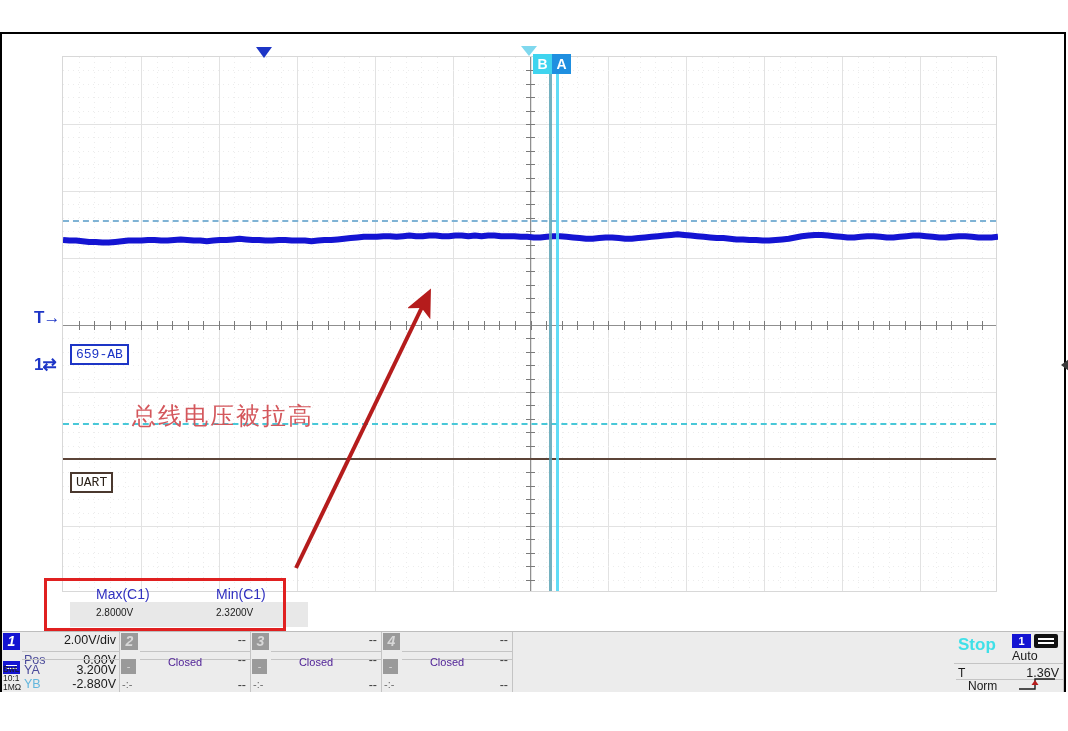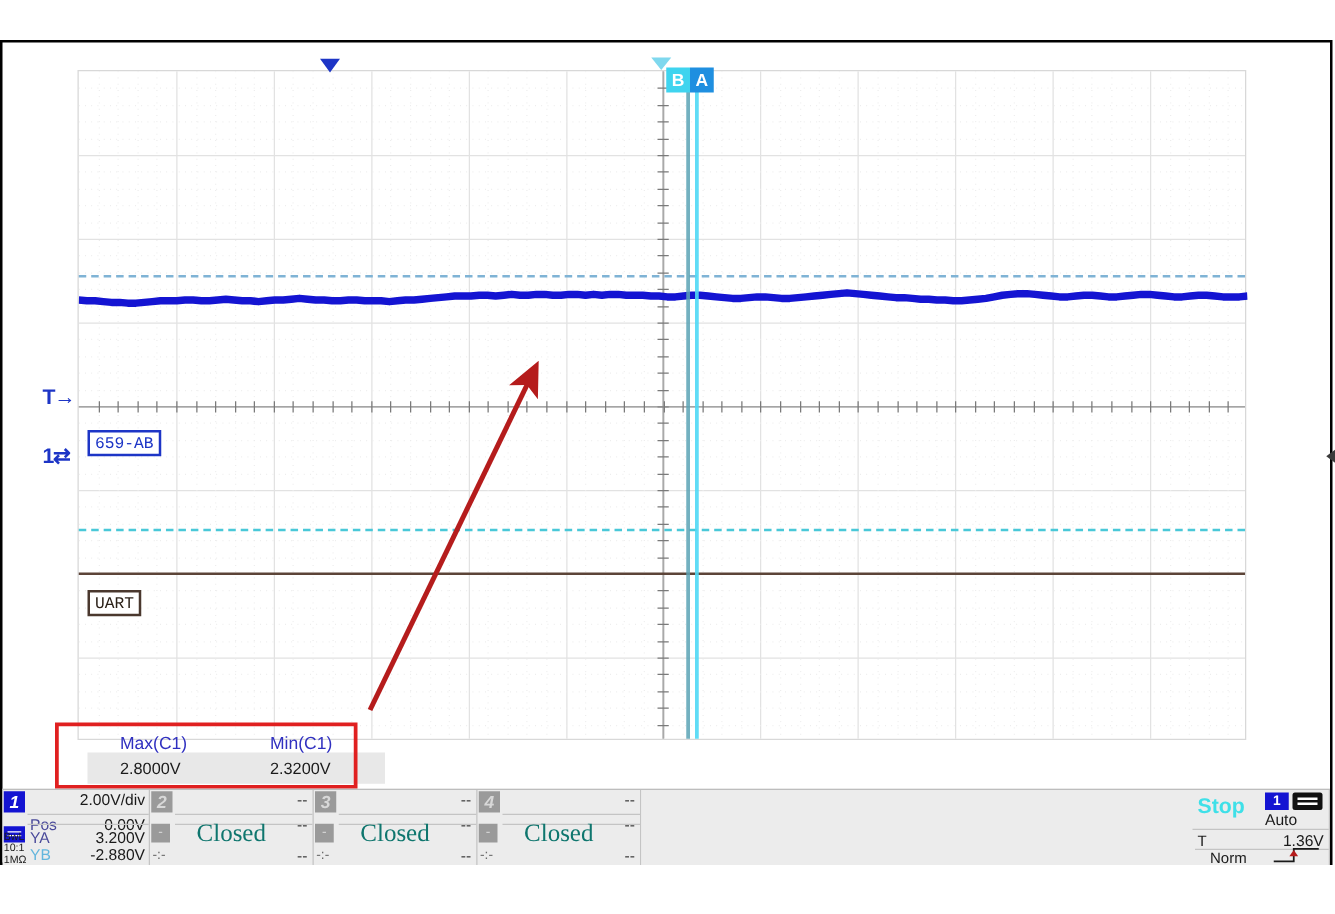--- a/index.html
+++ b/index.html
@@ -67,21 +67,21 @@
   
   #cnlabel{position:absolute;left:120px;top:358px;color:#d4575c;font-size:24px;
            font-family:"DejaVu Sans",sans-serif;letter-spacing:2px;white-space:nowrap;}
   #arrowsvg{position:absolute;left:270px;top:245px;width:160px;height:295px;}
 
   
   #measbox{position:absolute;left:32px;top:536px;width:242px;height:53px;
            border:3px solid #e02020;box-sizing:border-box;background:transparent;}
   #measinner{position:absolute;left:58px;top:540px;width:238px;height:45px;background:transparent;}
   .meas-hdr{position:absolute;top:4px;color:#3030c0;font-size:14px;font-family:"Liberation Sans",sans-serif;}
-  .meas-val{position:absolute;top:25px;color:#1a1a1a;font-size:13px;font-family:"Liberation Sans",sans-serif;}
+  .meas-val{position:absolute;top:25px;color:#1a1a1a;font-size:10px;font-family:"Liberation Sans",sans-serif;}
   #measvalbg{position:absolute;left:58px;top:560px;width:238px;height:25px;background:#e8e8e8;}
 
   
   #bottombar{position:absolute;left:0;top:597px;width:1062px;height:61px;background:#ececec;
              border-top:1px solid #bdbdbd;box-sizing:border-box;display:flex;}
   .bsec{position:relative;height:100%;border-right:1px solid #c4c4c4;box-sizing:border-box;}
 
   
   #logosec{width:58px;}
   #zlg{position:absolute;left:4px;top:8px;font-size:24px;font-weight:bold;font-style:italic;
@@ -103,22 +103,22 @@
   .ch1sep{position:absolute;left:20px;right:0;height:1px;background:#c4c4c4;}
 
   
   .chsec{width:131px;}
   .chdim{position:absolute;width:17px;height:17px;background:#9a9a9a;color:#d8d8d8;font-weight:bold;
          font-style:italic;font-size:14px;text-align:center;line-height:17px;}
   .chdim2{position:absolute;left:1px;top:27px;width:15px;height:15px;background:#9a9a9a;color:#d8d8d8;
           font-size:11px;text-align:center;line-height:15px;}
   .dashv{position:absolute;right:4px;font-size:12.5px;color:#3a3a3a;}
   .dashl{position:absolute;left:2px;font-size:11px;color:#6a6a6a;}
-  .closed{position:absolute;left:0;right:0;top:24px;text-align:center;font-size:20px;color:#0f766e;
-          font-family:Liberation Serif, serif;}
+  .closed{position:absolute;left:0;right:0;top:24px;text-align:center;font-size:11px;color:#4c1d95;
+          font-family:Liberation Sans, sans-serif;}
 
   
   #spacer{flex:1;border-right:none;background:#ececec;}
 
   
   #xsec{width:117px;}
   .xlbl{position:absolute;left:4px;font-size:12px;font-family:"Liberation Sans",sans-serif;}
   .xval{position:absolute;right:4px;font-size:12.5px;color:#1a1a1a;font-family:"Liberation Sans",sans-serif;}
 
   
@@ -383,20 +383,21 @@
     <div class="cur-badge" id="badgeA" style="left:540px">A</div>
 
     <div id="tmark">T→</div>
     <div id="chmark">1⇄</div>
 
     <div class="tag" id="tag485">659-AB</div>
     <div class="tag" id="tagUART">UART</div>
 
     <div id="rightptr"></div>
 
+    <div id="cnlabel">总线电压被拉高</div>
     <svg id="arrowsvg">
       <defs>
         <marker id="ah" markerWidth="7" markerHeight="7" refX="3" refY="3.2" orient="auto">
           <path d="M0,0 L7,3.2 L0,6.4 L1.6,3.2 z" fill="#b51c1c"></path>
         </marker>
       </defs>
       <line x1="14" y1="281" x2="142" y2="16" stroke="#b51c1c" stroke-width="4" marker-end="url(#ah)"></line>
     </svg>
 
     <div id="measvalbg"></div>

